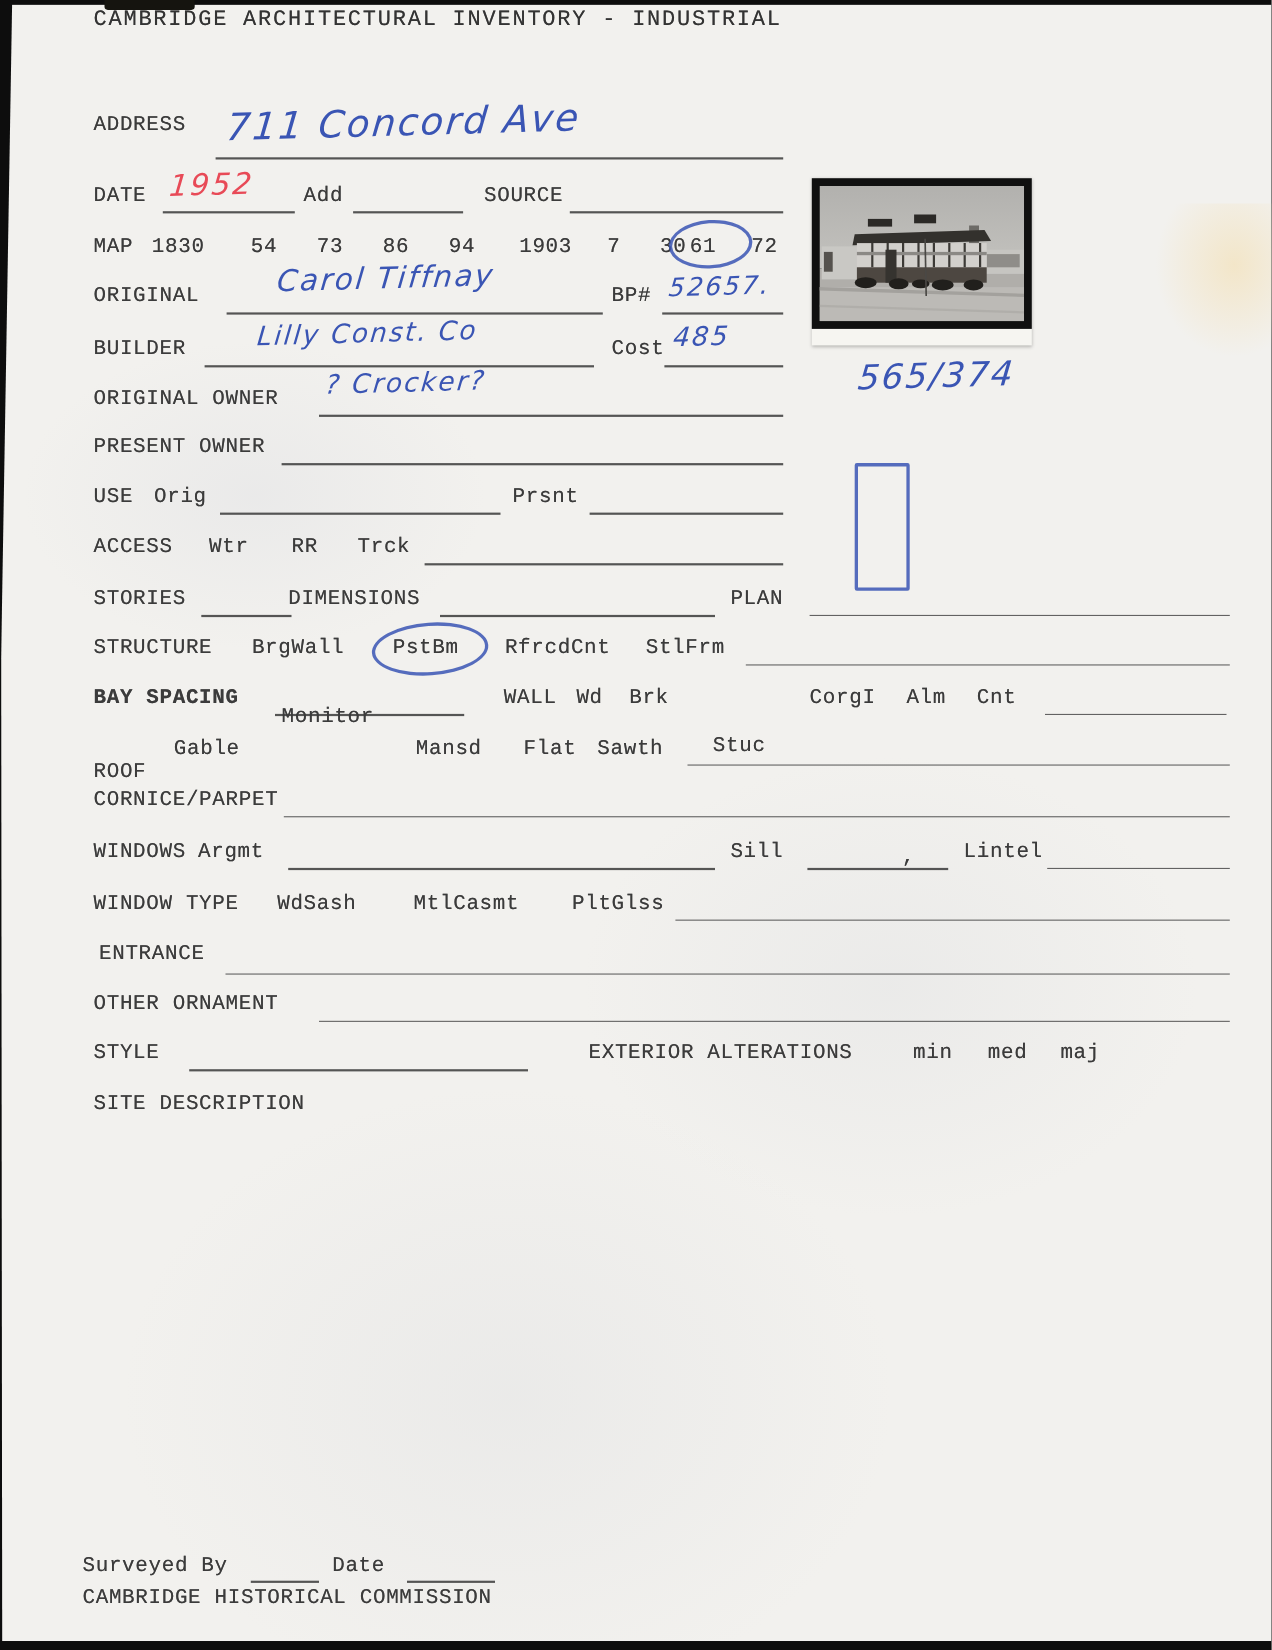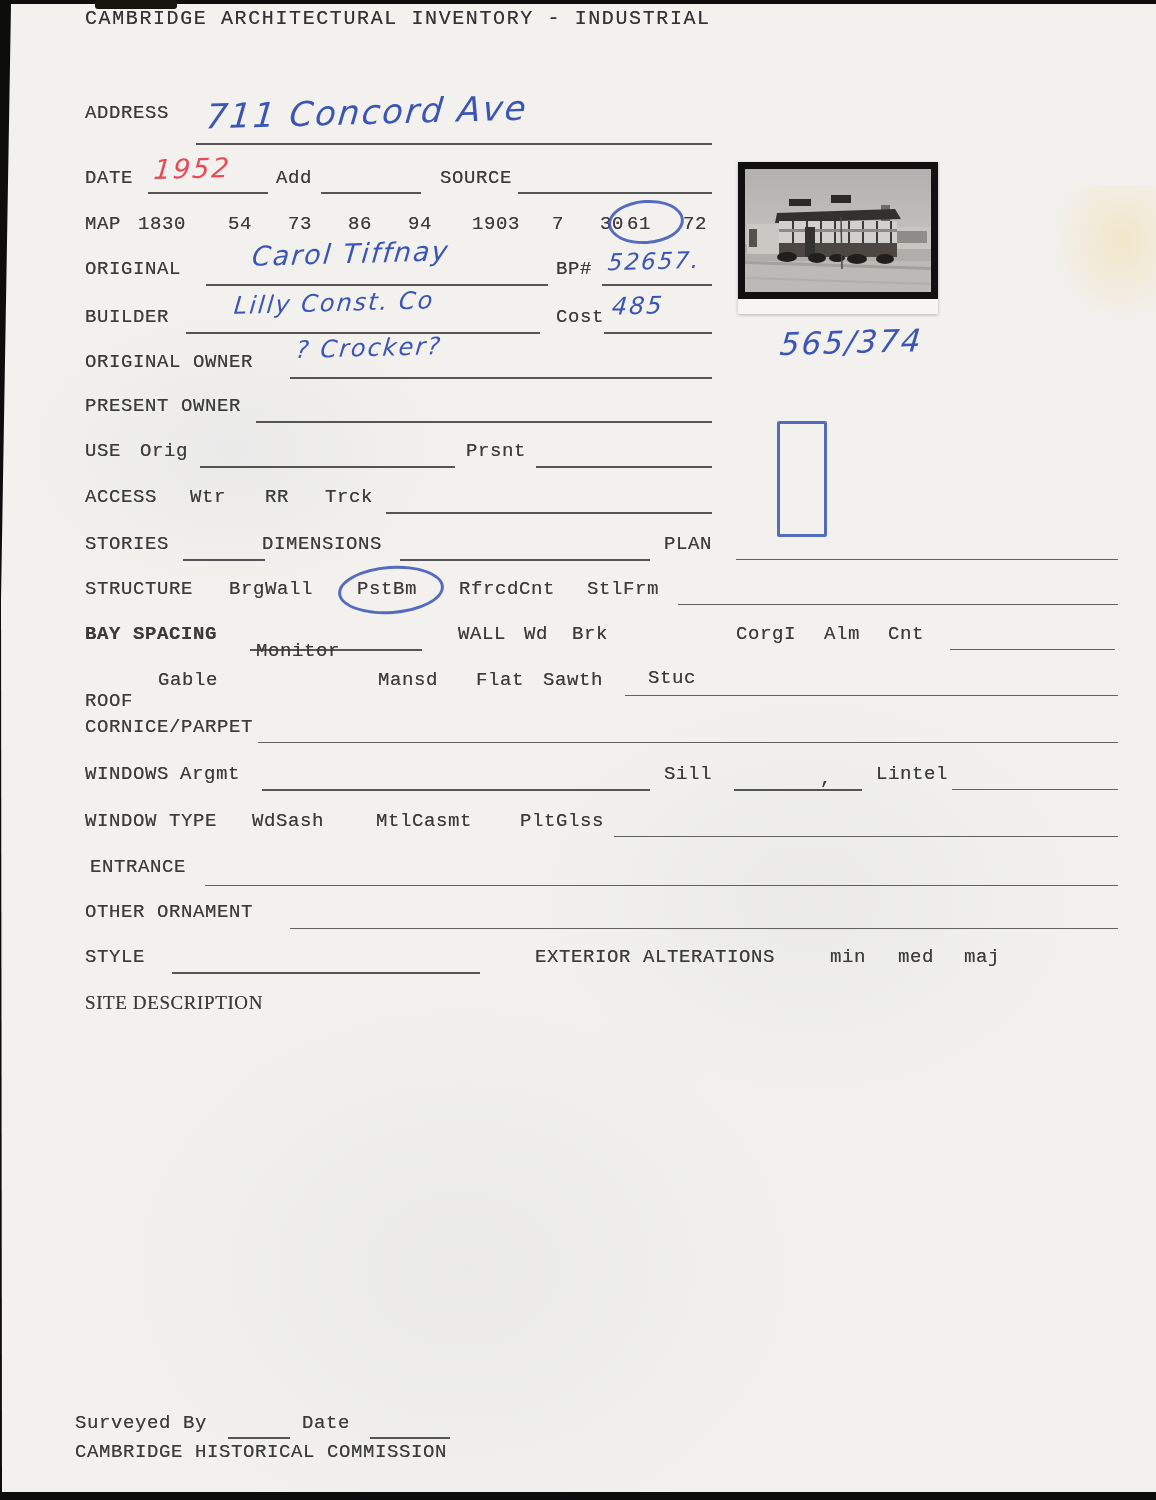--- a/index.html
+++ b/index.html
@@ -163,21 +163,21 @@
 <div class="tw" style="left:85px;top:901px;">OTHER ORNAMENT</div>
 <div class="ul faint" style="left:290px;top:928px;width:828px;"></div>
 
 <div class="tw" style="left:85px;top:946px;">STYLE</div>
 <div class="ul" style="left:172px;top:972px;width:308px;"></div>
 <div class="tw" style="left:535px;top:946px;">EXTERIOR ALTERATIONS</div>
 <div class="tw" style="left:830px;top:946px;">min</div>
 <div class="tw" style="left:898px;top:946px;">med</div>
 <div class="tw" style="left:964px;top:946px;">maj</div>
 
-<div class="tw" style="left:85px;top:992px;font-family:Liberation Serif, serif;">SITE DESCRIPTION</div>
+<div class="tw" style="left:85px;top:992px;">SITE DESCRIPTION</div>
 
 <div class="photo">
   <div class="photo-img">
     <svg width="186" height="123" viewBox="0 0 186 123">
       <defs>
         <linearGradient id="sky" x1="0" y1="0" x2="0" y2="1">
           <stop offset="0" stop-color="#b2b1ae"></stop>
             <stop offset="1" stop-color="#c3c2be"></stop>
         </linearGradient>
       </defs>

